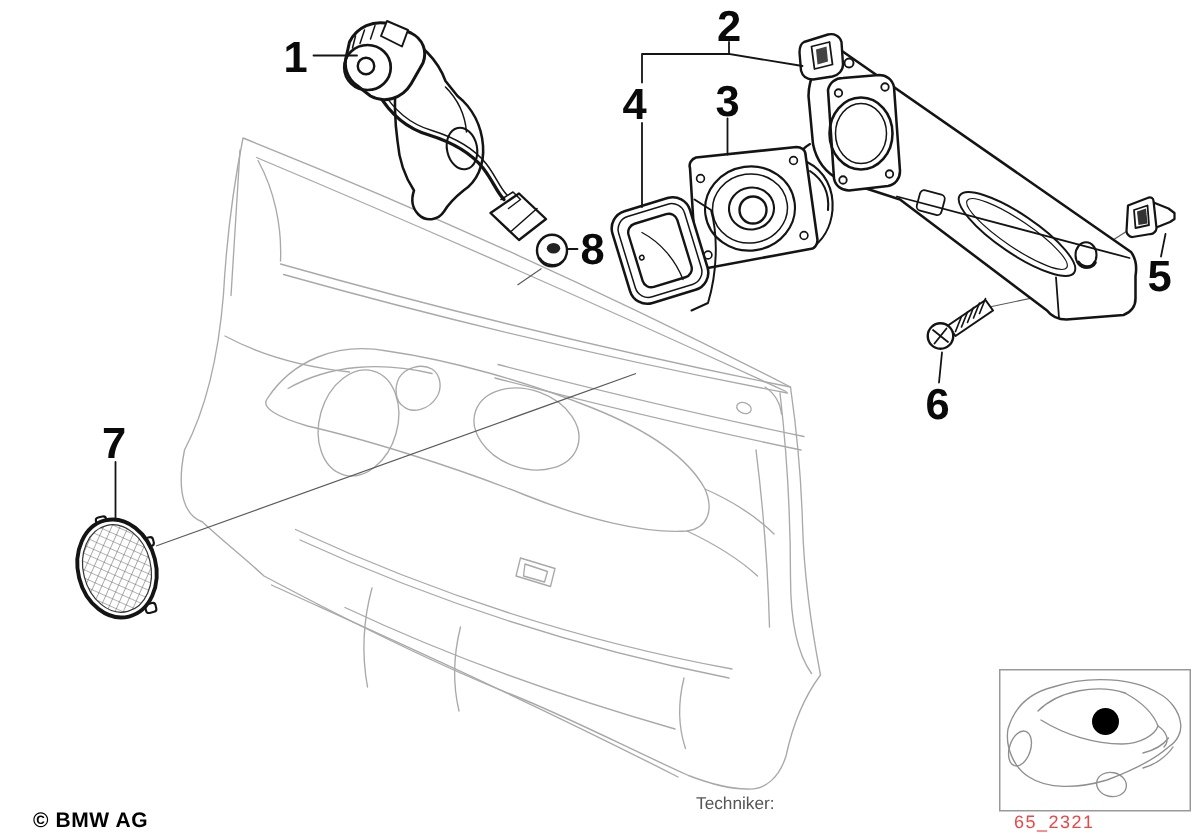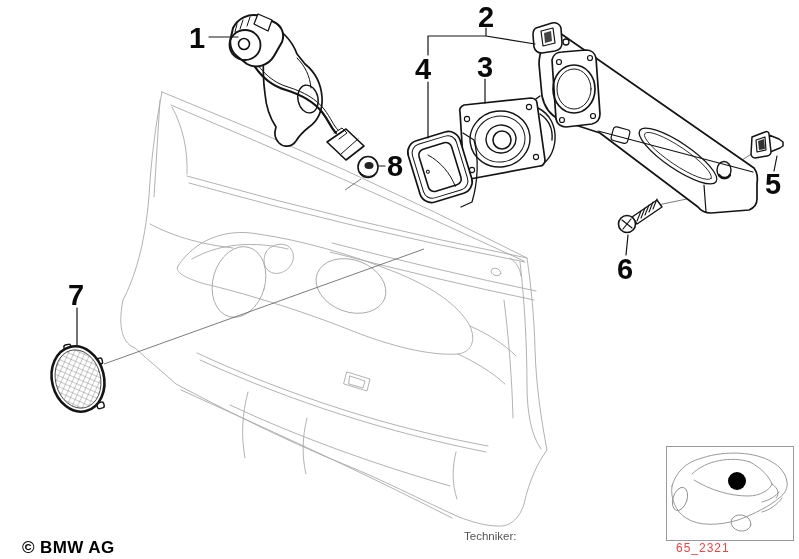--- a/index.html
+++ b/index.html
@@ -6,21 +6,21 @@
   .stage{position:relative;width:799px;height:559px;background:#fff;overflow:hidden;
          font-family:"Liberation Sans",sans-serif;}
   svg{position:absolute;left:0;top:0;}
   .d{stroke:#a9a9a9;fill:none;stroke-width:.9;stroke-linecap:round;stroke-linejoin:round;}
   .p{stroke:#141414;fill:none;stroke-linecap:round;stroke-linejoin:round;}
   .pw{stroke:#141414;fill:#fff;stroke-linecap:round;stroke-linejoin:round;}
   .ld{stroke:#141414;stroke-width:1.2;fill:none;stroke-linecap:round;}
   .thin{stroke:#5a5a5a;stroke-width:.8;fill:none;}
   .num{font-family:"Liberation Sans",sans-serif;font-weight:bold;font-size:29px;fill:#0a0a0a;}
   .car{stroke:#8f8f8f;fill:none;stroke-width:.9;stroke-linecap:round;stroke-linejoin:round;}
-  .copyright{position:absolute;left:22px;top:538px;font-size:17px;font-weight:700;color:#000;letter-spacing:.4px;}
+  .copyright{position:absolute;left:22px;top:538px;font-size:14px;font-weight:700;color:#000;letter-spacing:.4px;}
   .technician{position:absolute;left:464px;top:530px;font-size:11.5px;color:#555;text-align:right;}
   .inset-code{position:absolute;left:676px;top:541px;font-size:12px;color:#ef4444;letter-spacing:1px;}
 </style>
 </head>
 <body>
 
 <div class="stage">
 
   <svg width="799" height="559" viewBox="0 0 799 559">
     <defs>

